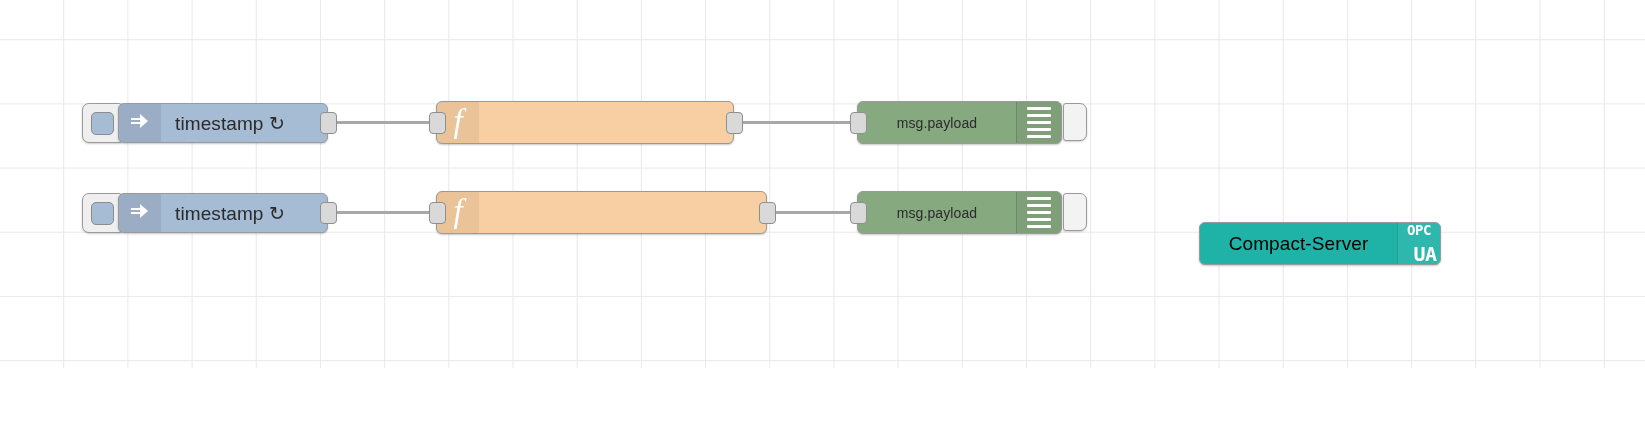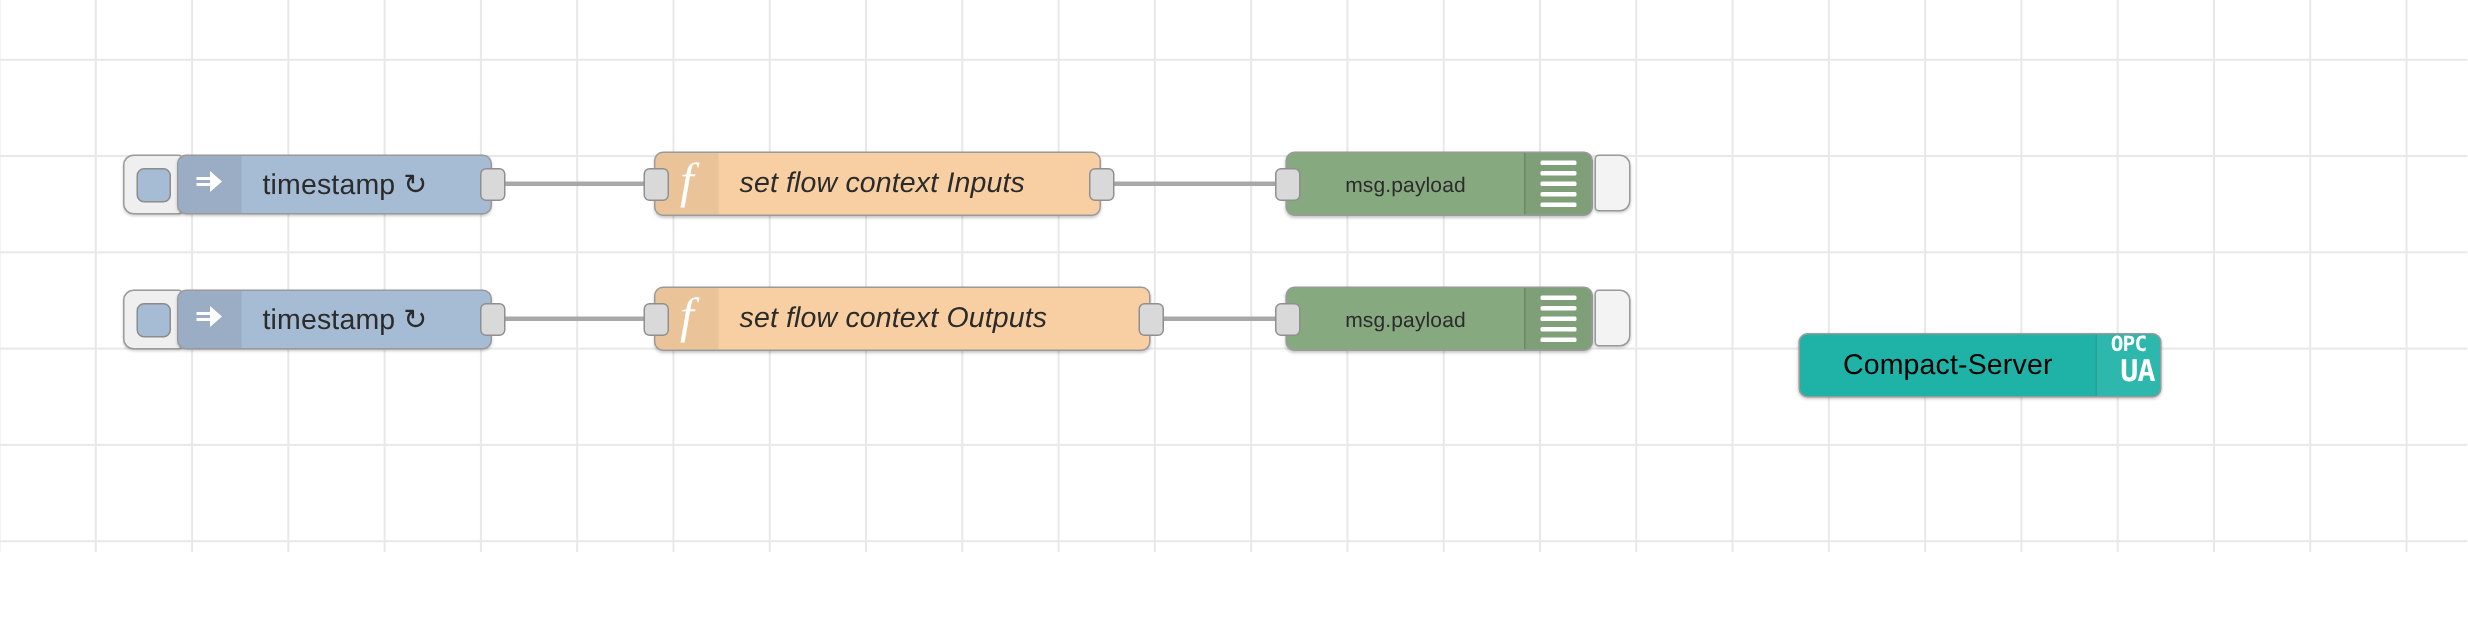--- a/index.html
+++ b/index.html
@@ -156,21 +156,21 @@
     font-size: 19px;
     padding: 0 28px;
     flex: 1 1 auto;
     justify-content: center;
   }
   .opcua-icon-cell {
     width: 42px;
     display: flex;
     flex-direction: column;
     align-items: center;
-    justify-content: flex-start;
+    justify-content: space-between;
     background: rgba(255,255,255,0.07);
     border-left: 1px solid rgba(0,0,0,0.13);
     flex: 0 0 auto;
     line-height: 1.02;
   }
   .opc-top {
     font-family: "DejaVu Sans Mono", monospace;
     font-size: 14px;
     font-weight: bold;
     color: #ffffff;
@@ -214,21 +214,20 @@
       </svg>
     </div>
     <div class="node-label">timestamp ↻</div>
   </div>
   <div class="port" style="left:320px; top:112px;"></div>
 
   <div class="node function-node" style="left:436px; top:101px; width:298px; height:43px;">
     <div class="icon-cell">
       <span class="fn-glyph">f</span>
     </div>
-    <div class="node-label">set flow context Inputs</div>
   </div>
   <div class="port" style="left:429px; top:112px;"></div>
   <div class="port" style="left:726px; top:112px;"></div>
 
   <div class="node debug-node" style="left:857px; top:101px; width:205px; height:43px;">
     <div class="node-label">msg.payload</div>
     <div class="debug-icon-cell">
       <div class="debug-bar"></div>
       <div class="debug-bar"></div>
       <div class="debug-bar"></div>
@@ -252,21 +251,20 @@
       </svg>
     </div>
     <div class="node-label">timestamp ↻</div>
   </div>
   <div class="port" style="left:320px; top:202px;"></div>
 
   <div class="node function-node" style="left:436px; top:191px; width:331px; height:43px;">
     <div class="icon-cell">
       <span class="fn-glyph">f</span>
     </div>
-    <div class="node-label">set flow context Outputs</div>
   </div>
   <div class="port" style="left:429px; top:202px;"></div>
   <div class="port" style="left:759px; top:202px;"></div>
 
   <div class="node debug-node" style="left:857px; top:191px; width:205px; height:43px;">
     <div class="node-label">msg.payload</div>
     <div class="debug-icon-cell">
       <div class="debug-bar"></div>
       <div class="debug-bar"></div>
       <div class="debug-bar"></div>

